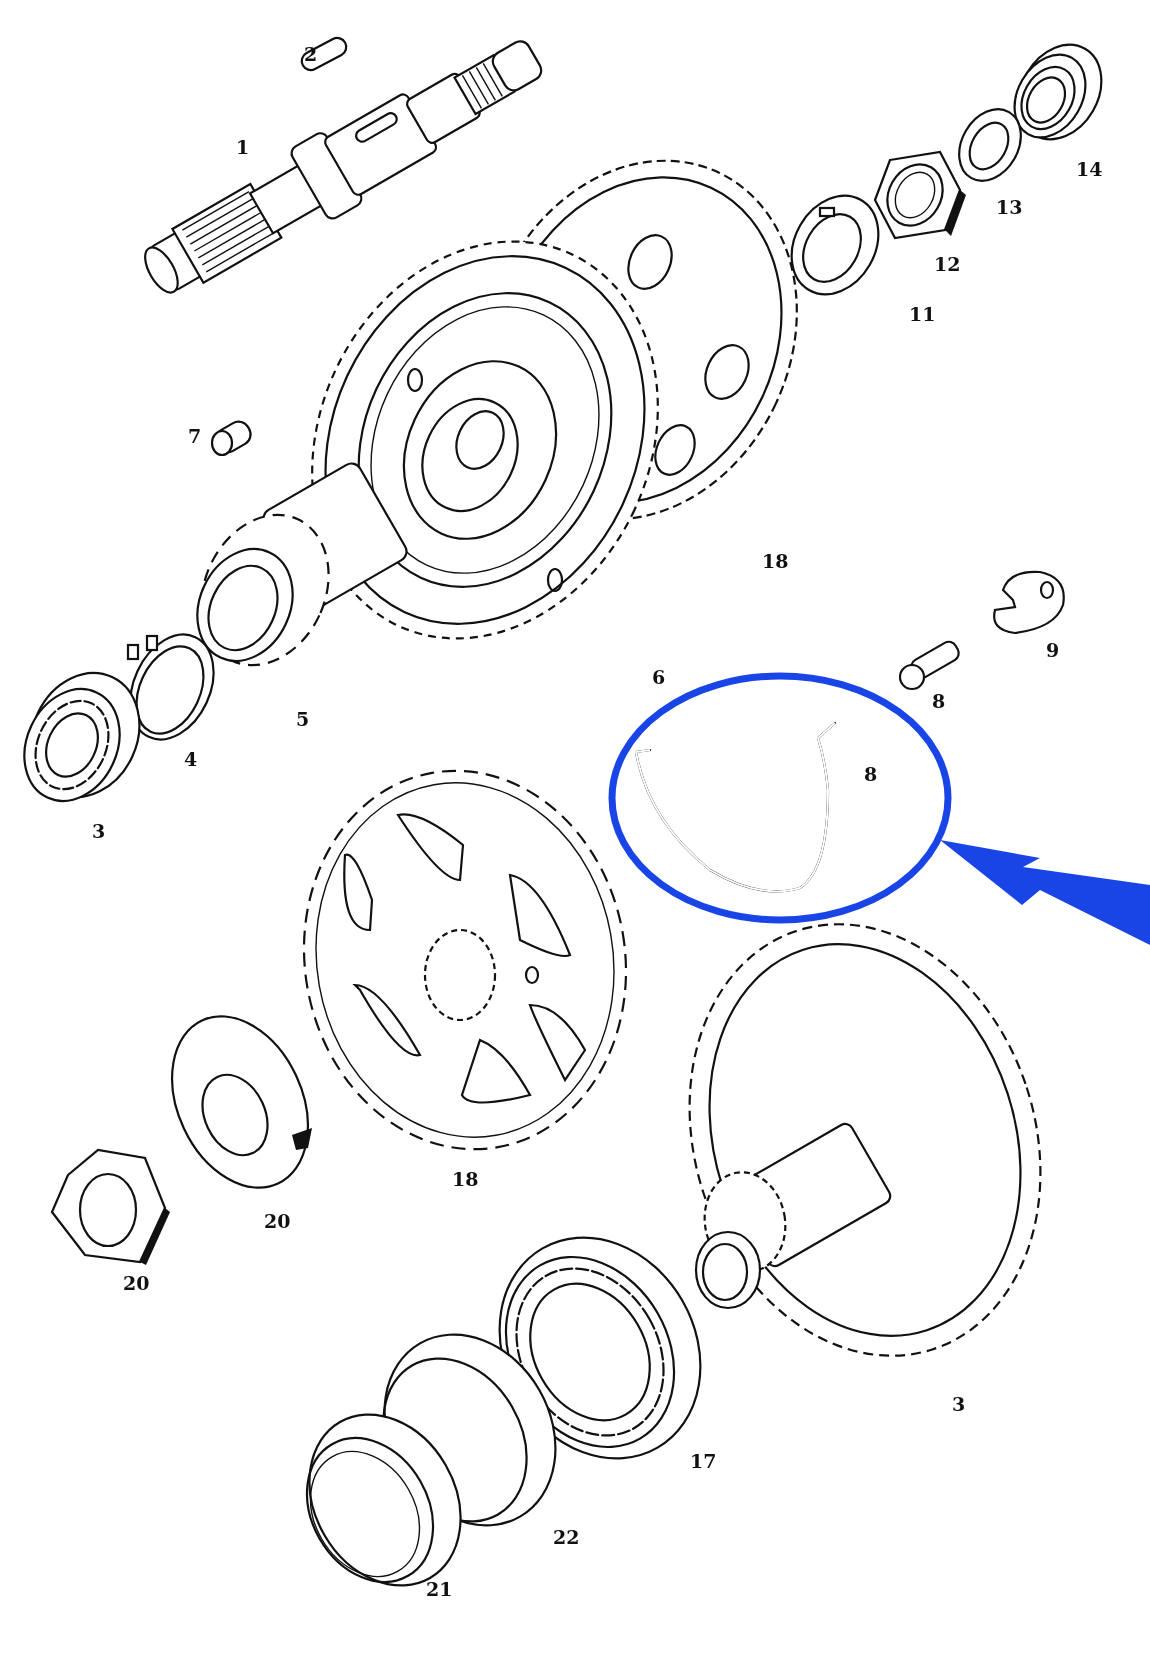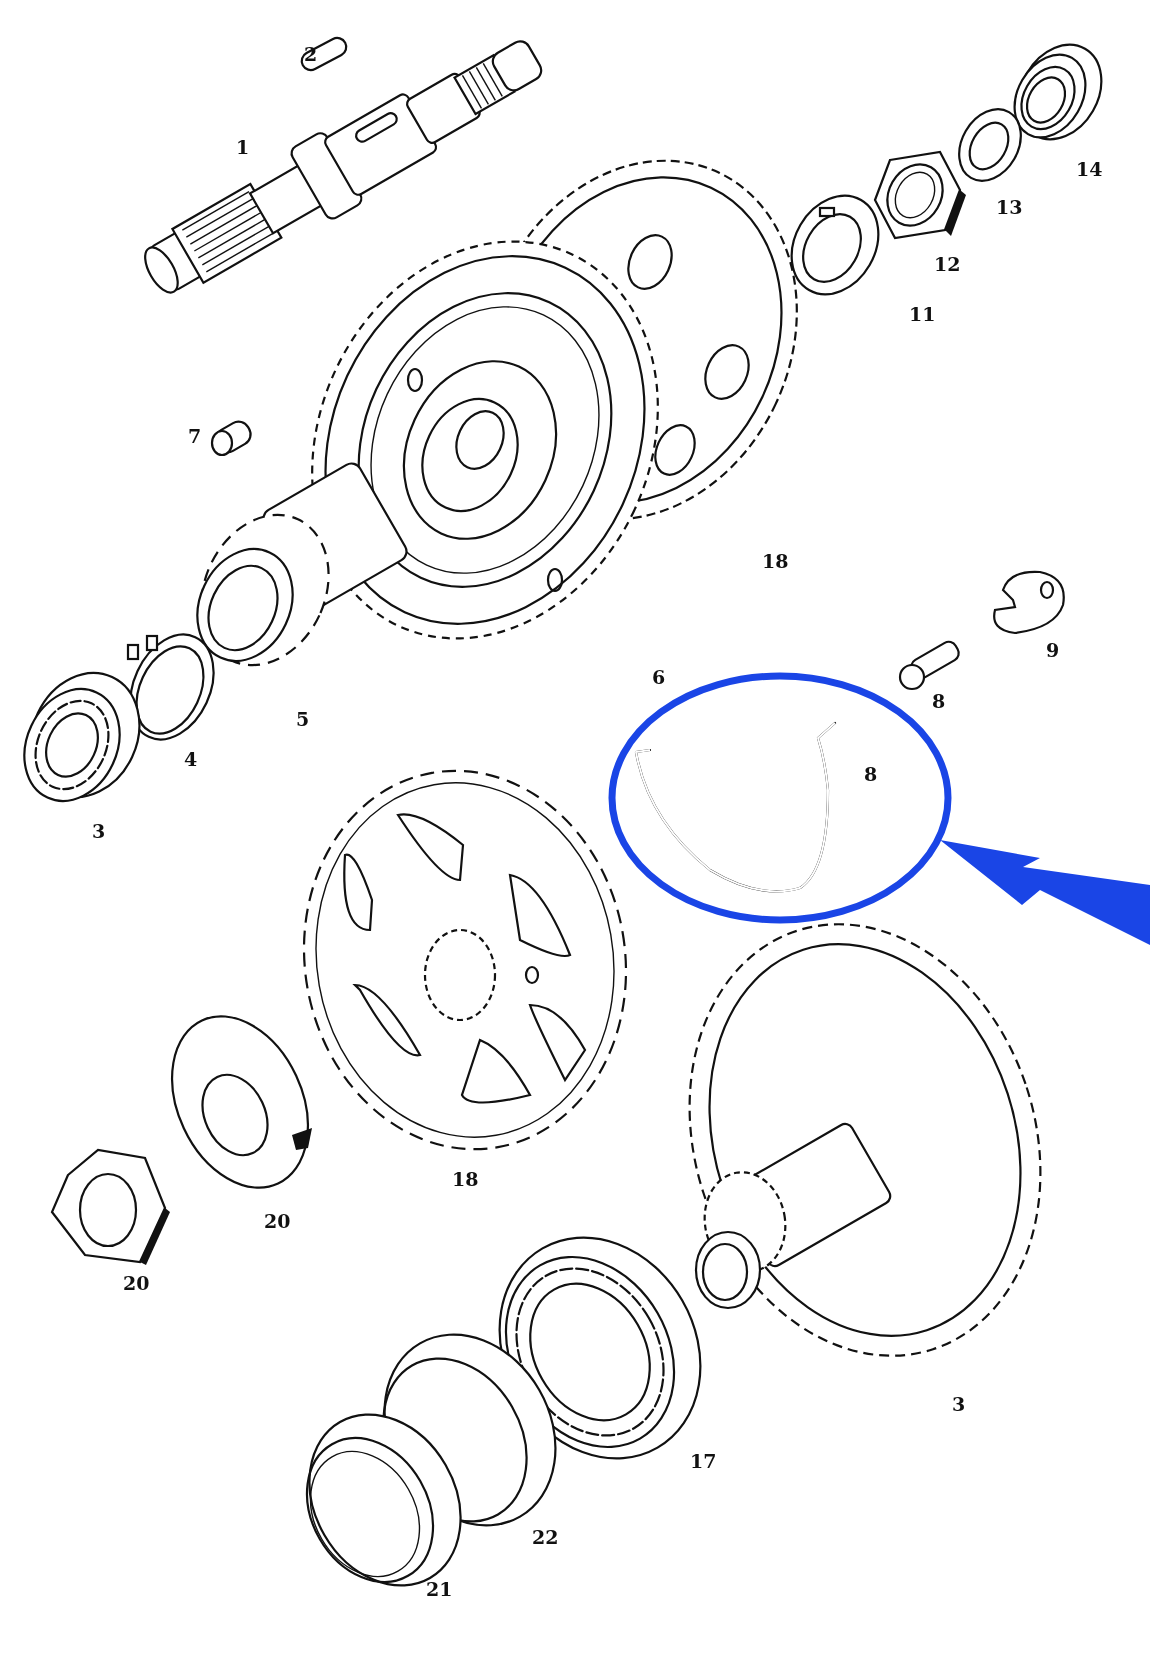--- a/index.html
+++ b/index.html
@@ -208,13 +208,13 @@
 <div class="lbl" style="left:934px;top:255px;">12</div>
 <div class="lbl" style="left:996px;top:198px;">13</div>
 <div class="lbl" style="left:1076px;top:160px;">14</div>
 <div class="lbl" style="left:762px;top:552px;">18</div>
 <div class="lbl" style="left:952px;top:1395px;">3</div>
 <div class="lbl" style="left:690px;top:1452px;">17</div>
 <div class="lbl" style="left:452px;top:1170px;">18</div>
 <div class="lbl" style="left:264px;top:1212px;">20</div>
 <div class="lbl" style="left:123px;top:1274px;">20</div>
 <div class="lbl" style="left:426px;top:1580px;">21</div>
-<div class="lbl" style="left:532px;top:1528px;">22</div>
+<div class="lbl" style="left:553px;top:1528px;">22</div>
 
 </body></html>

